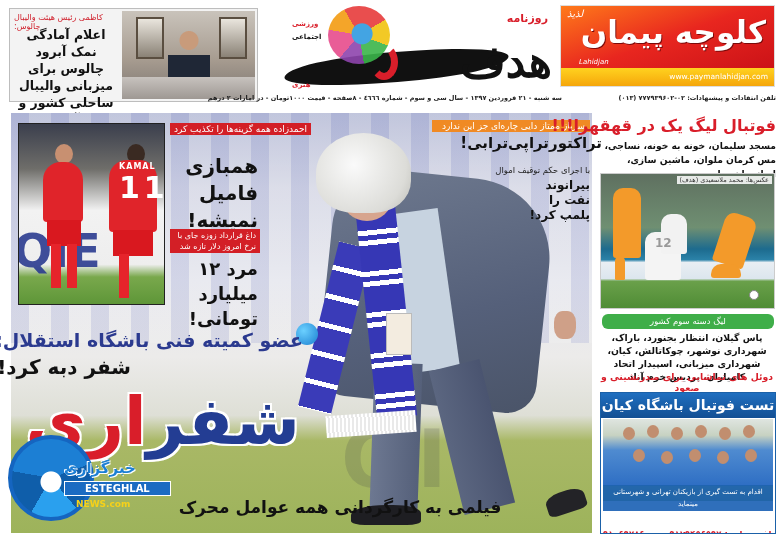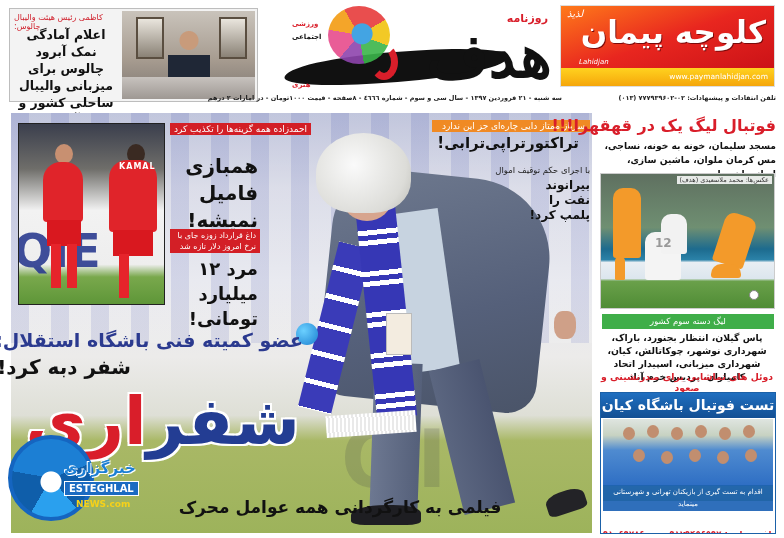--- a/index.html
+++ b/index.html
@@ -60,22 +60,22 @@
         radial-gradient(circle at 55% 48%, #2f9be0 0 10px, transparent 11px),
         conic-gradient(#e73b3b 0 60deg,#f1c40f 60deg 110deg,#3bb54a 110deg 170deg,#8e44ad 170deg 220deg,#e74c8c 220deg 280deg,#f39c12 280deg 330deg,#e73b3b 330deg);
       opacity: .9;
     }
     #logo-red {
       left: 100px; top: 40px; width: 28px; height: 36px;
       border: 7px solid #d91e2a; border-left-color: transparent; border-top-color: transparent;
       border-radius: 50%;
     }
     #logo-name {
-      right: 8px; top: 22px; font-family: "DejaVu Serif", serif;
-      font-size: 60px; font-weight: bold; color: #111; line-height: 60px;
+      right: 8px; top: 28px; font-family: "DejaVu Serif", serif;
+      font-size: 44px; font-weight: bold; color: #111; line-height: 60px;
     }
     #logo-prefix { right: 12px; top: 8px; color: #d91e2a; font-size: 11px; font-weight: bold; }
     .logo-tag { left: 22px; font-size: 7px; font-weight: bold; }
     #dateline {
       left: 262px; top: 94px; width: 300px; font-size: 6.5px; color: #222;
       text-align: right; white-space: nowrap; font-weight: bold;
     }
 
     
     #top-ad {
@@ -181,34 +181,34 @@
 
     
     #watermark { left: 6px; top: 425px; width: 140px; height: 110px; }
     #wm-ball {
       left: 2px; top: 10px; width: 86px; height: 86px; border-radius: 50%;
       background: radial-gradient(circle at 50% 55%, #ffffff 0 10px, transparent 11px),
         conic-gradient(#1c7fd4 0 70deg,#0f5eaa 70deg 140deg,#2aa0ee 140deg 210deg,#0f5eaa 210deg 280deg,#1c7fd4 280deg);
       border: 4px solid #1565c0;
     }
     #wm-fa { left: 58px; top: 34px; color: #1c7fd4; font-size: 15px; font-weight: bold; text-shadow: 1px 1px 0 #fff,-1px -1px 0 #fff; }
-    #wm-en { left: 58px; top: 56px; background: #1b6bc2; color: #fff; font-size: 10px; font-weight: bold; padding: 1px 4px; border: 1px solid #fff; }
+    #wm-en { left: 58px; top: 56px; background: #1b6bc2; color: #fff; font-size: 10px; font-weight: bold; padding: 1px 20px; border: 1px solid #fff; }
     #wm-news { left: 70px; top: 74px; color: #f6d11a; font-size: 9px; font-weight: bold; }
 
     
     #rc-headline { left: 598px; top: 116px; width: 178px; text-align: left; color: #d91e2a; font-size: 16px; font-weight: bold; white-space: nowrap; }
     #rc-sub { left: 598px; top: 139px; width: 178px; text-align: right; color: #111; font-size: 9.2px; font-weight: bold; line-height: 14px; }
     #rc-photo {
       left: 600px; top: 173px; width: 175px; height: 136px; overflow: hidden; border: 1px solid #ccc;
       background: linear-gradient(180deg,#5f7060 0%, #6f8f72 40%, #1d6b8e 56%, #2b82a8 64%, #e9eef3 66%, #dce6ee 78%, #6aa04a 80%, #4f8c35 100%);
     }
     #rc-photo-credit { right: 2px; top: 2px; background: rgba(255,255,255,.85); color: #333; font-size: 6.5px; padding: 0 3px; }
     .rc-player { position:absolute; border-radius: 10px 10px 3px 3px; }
 
-    #rc-league-bar { left: 602px; top: 314px; width: 172px; height: 15px; background: #3fae49; color: #fff; font-size: 8.5px; text-align: center; line-height: 15px; }
+    #rc-league-bar { left: 602px; top: 314px; width: 172px; height: 15px; background: #3fae49; color: #fff; font-size: 8.5px; text-align: center; line-height: 15px; border-radius: 6px; }
     #rc-league-text { left: 598px; top: 331px; width: 178px; text-align: center; color: #111; font-size: 9.3px; font-weight: bold; line-height: 13px; }
     #rc-league-red { left: 598px; top: 371px; width: 178px; text-align: center; color: #d91e2a; font-size: 9.3px; font-weight: bold; }
 
     #rc-ad { left: 600px; top: 392px; width: 176px; height: 142px; border: 1px solid #1b61a8; background: #fff; overflow: hidden; }
     #rc-ad-title { left: 0; top: 0; width: 100%; height: 25px; background: linear-gradient(180deg,#1f6fc0,#134f93); color: #fff; font-size: 14px; font-weight: bold; text-align: center; line-height: 25px; }
     #rc-ad-photo {
       left: 2px; top: 26px; width: 170px; height: 82px;
       background: linear-gradient(180deg,#dfe5e0 0%, #c7d2c2 20%, #4f8bd0 38%, #2f6fc4 80%, #8aab5b 82%, #74993f 100%);
     }
     .team-head { position:absolute; width: 12px; height: 13px; border-radius: 50%; background: #c18e6f; }
@@ -276,29 +276,30 @@
   <div class="p-head" style="left:36px;top:20px;width:18px;height:20px;"></div>
   <div class="p-player" style="left:24px;top:38px;width:40px;height:60px;"></div>
   <div class="p-shorts" style="left:28px;top:96px;width:34px;height:26px;"></div>
   <div class="p-leg" style="left:32px;top:120px;width:10px;height:44px;"></div>
   <div class="p-leg" style="left:48px;top:120px;width:10px;height:44px;"></div>
   <div class="p-head" style="left:108px;top:20px;width:18px;height:20px;background:#3a2a22;"></div>
   <div class="p-player" style="left:90px;top:36px;width:48px;height:72px;"></div>
   <div class="p-shorts" style="left:94px;top:106px;width:40px;height:26px;"></div>
   <div class="p-leg" style="left:100px;top:130px;width:10px;height:44px;"></div>
   <div class="abs" id="kit-name">KAMAL</div>
+  <div class="abs" id="kit-number">11</div>
 </div>
 
 <div class="abs rtl red-label" style="left:170px;top:123px;"><span>احمدزاده همه گزینه‌ها را تکذیب کرد</span></div>
 <div class="abs rtl photo-head" style="left:170px;top:153px;width:88px;font-size:20px;line-height:27px;white-space:normal;">همبازی فامیل نمیشه!</div>
 <div class="abs rtl red-label" style="left:170px;top:229px;width:90px;white-space:normal;font-size:8px;line-height:11px;">داغ قرارداد زوزه جای با نرخ امروز دلار تازه شد</div>
 <div class="abs rtl photo-head" style="left:170px;top:256px;width:88px;font-size:18px;line-height:25px;white-space:normal;">مرد ۱۲ میلیارد تومانی!</div>
 
 <div class="abs rtl orange-label" style="left:432px;top:120px;width:158px;">سرباز ممتاز دایی چاره‌ای جز این ندارد</div>
-<div class="abs rtl photo-head" style="left:421px;top:134px;width:158px;font-size:15px;">تراکتورتراپی‌ترابی!</div>
+<div class="abs rtl photo-head" style="left:444px;top:134px;width:158px;font-size:15px;">تراکتورتراپی‌ترابی!</div>
 <div class="abs rtl" style="left:432px;top:165px;width:158px;text-align:right;font-size:8.5px;color:#222;">با اجرای حکم توقیف اموال</div>
 <div class="abs rtl photo-head" style="left:520px;top:178px;width:70px;font-size:12px;line-height:15px;white-space:normal;">بیرانوند نفت را پلمپ کرد!</div>
 
 <div class="abs rtl" id="main-kicker">عضو کمیته فنی باشگاه استقلال:</div>
 <div class="abs rtl" id="main-subhead">شفر دبه کرد!</div>
 <div class="abs rtl" id="main-title"><span>شفر</span><span class="red-part">اری</span></div>
 <div class="abs rtl" id="main-caption">فیلمی به کارگردانی همه عوامل محرک</div>
 
 <div class="abs" id="watermark">
   <div class="abs" id="wm-ball"></div>

